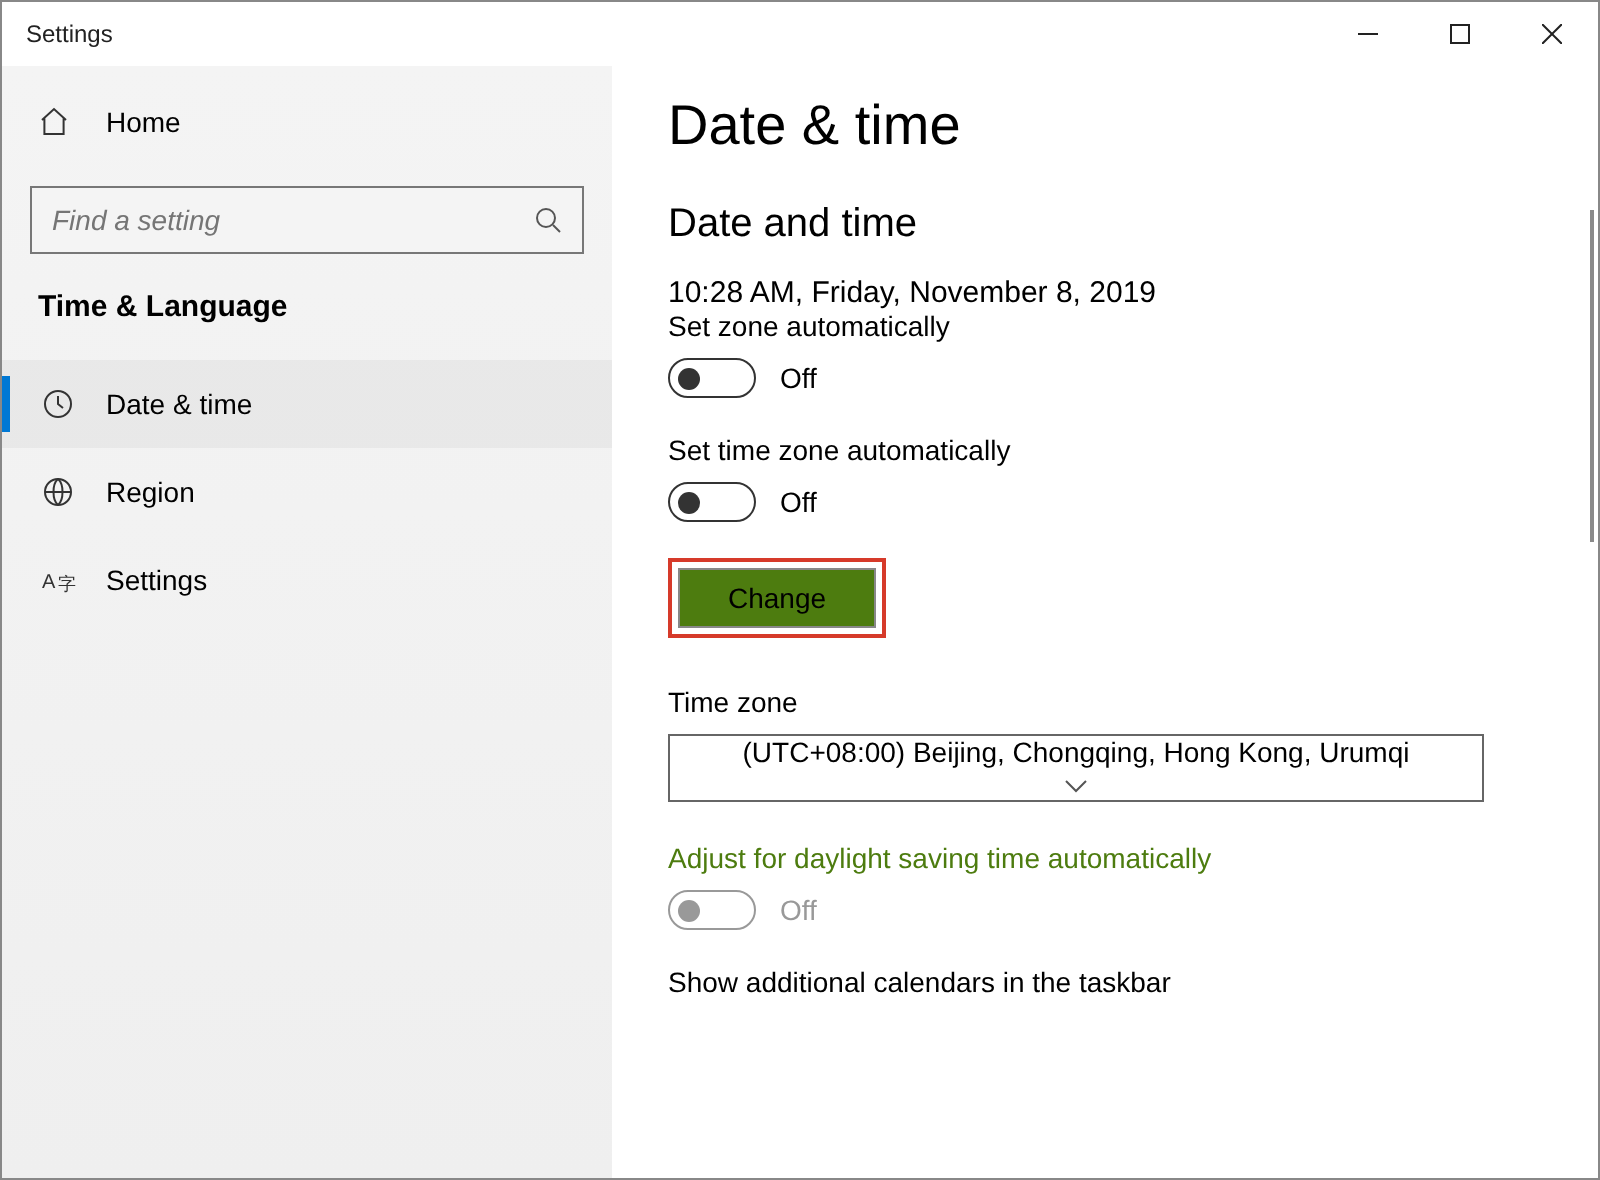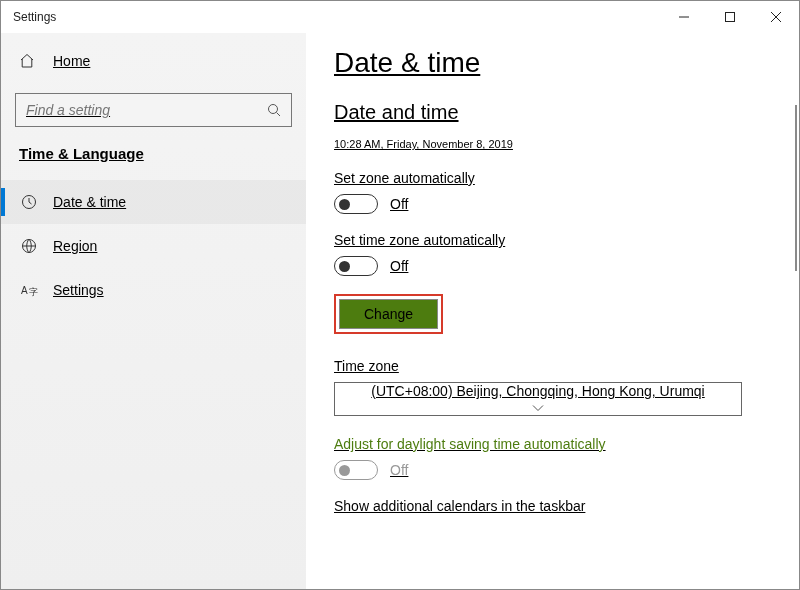--- a/index.html
+++ b/index.html
@@ -3,39 +3,39 @@
 <meta charset="utf-8">
 <style>
   * { box-sizing: border-box; }
   html, body { margin: 0; padding: 0; font-family: "Segoe UI", Arial, sans-serif; font-size: 14px; color: #000; background: #fff; }
   .window { width: 800px; height: 590px; border: 1px solid #888; background: #fff; overflow: hidden; position: relative; }
   .titlebar { height: 32px; display: flex; align-items: center; justify-content: flex-start; position: relative; }
   .titlebar .title { padding-left: 12px; font-size: 12px; color: #222; }
   .win-controls { position: absolute; right: 0; top: 0; display: flex; }
   .win-btn { width: 46px; height: 32px; display: flex; align-items: center; justify-content: center; font-family: inherit; background: transparent; border: none; }
   .win-btn svg { stroke: #222; fill: none; }
-  .body { display: flex; height: calc(100% - 32px); text-decoration: underline; }
+  .body { display: flex; height: calc(100% - 32px); }
   .sidebar { width: 305px; background: linear-gradient(to bottom, #f4f4f4, #efefef); padding-top: 8px; position: relative; }
   .home-row { display: flex; align-items: center; height: 40px; padding-left: 18px; margin-bottom: 12px; }
   .home-row .icon { width: 20px; display: flex; align-items: center; }
   .home-row .label { margin-left: 14px; font-size: 14px; }
   .search-wrap { margin: 0 14px 18px 14px; }
   .search { display: flex; align-items: center; border: 1px solid #777; height: 34px; background: #f4f4f4; }
   .search input { flex: 1; border: none; background: transparent; outline: none; padding: 0 10px; font-size: 14px; font-style: italic; color: #666; }
   .search .sicon { width: 34px; display: flex; align-items: center; justify-content: center; }
   .cat-header { padding: 0 18px 18px 18px; font-weight: 600; font-size: 15px; }
   .nav-item { display: flex; align-items: center; height: 44px; padding-left: 18px; position: relative; }
   .nav-item .icon { width: 20px; display: flex; align-items: center; justify-content: center; }
   .nav-item .label { margin-left: 14px; font-size: 14px; }
   .nav-item.selected::before { content: ""; position: absolute; left: 0; top: 8px; bottom: 8px; width: 4px; background: #0078d4; }
   .nav-item.selected { background: rgba(0,0,0,0.04); }
   .content { flex: 1; padding: 8px 28px 0 28px; overflow: hidden; position: relative; }
   .h1 { font-size: 28px; font-weight: 400; margin: 6px 0 22px 0; }
   .h2 { font-size: 20px; font-weight: 400; margin: 0 0 14px 0; }
-  .line { font-size: 11px; margin-bottom: 20px; }
+  .line { font-size: 15px; }
   .setting-label { font-size: 14px; margin-bottom: 8px; }
   .toggle-row { display: flex; align-items: center; margin-bottom: 18px; }
   .toggle { width: 44px; height: 20px; border: 1px solid #333; border-radius: 10px; position: relative; background: #fff; }
   .toggle .knob { width: 11px; height: 11px; background: #333; border-radius: 50%; position: absolute; top: 3.5px; left: 4px; }
   .toggle.disabled { border-color: #999; }
   .toggle.disabled .knob { background: #999; }
   .toggle-state { margin-left: 12px; font-size: 14px; }
   .toggle-state.disabled { color: #999; }
   .change-btn-wrap { margin-bottom: 24px; }
   .change-btn { display: inline-block; background: #4d7c0f; border: 1px solid #888; padding: 6px 24px; font-size: 14px; }

